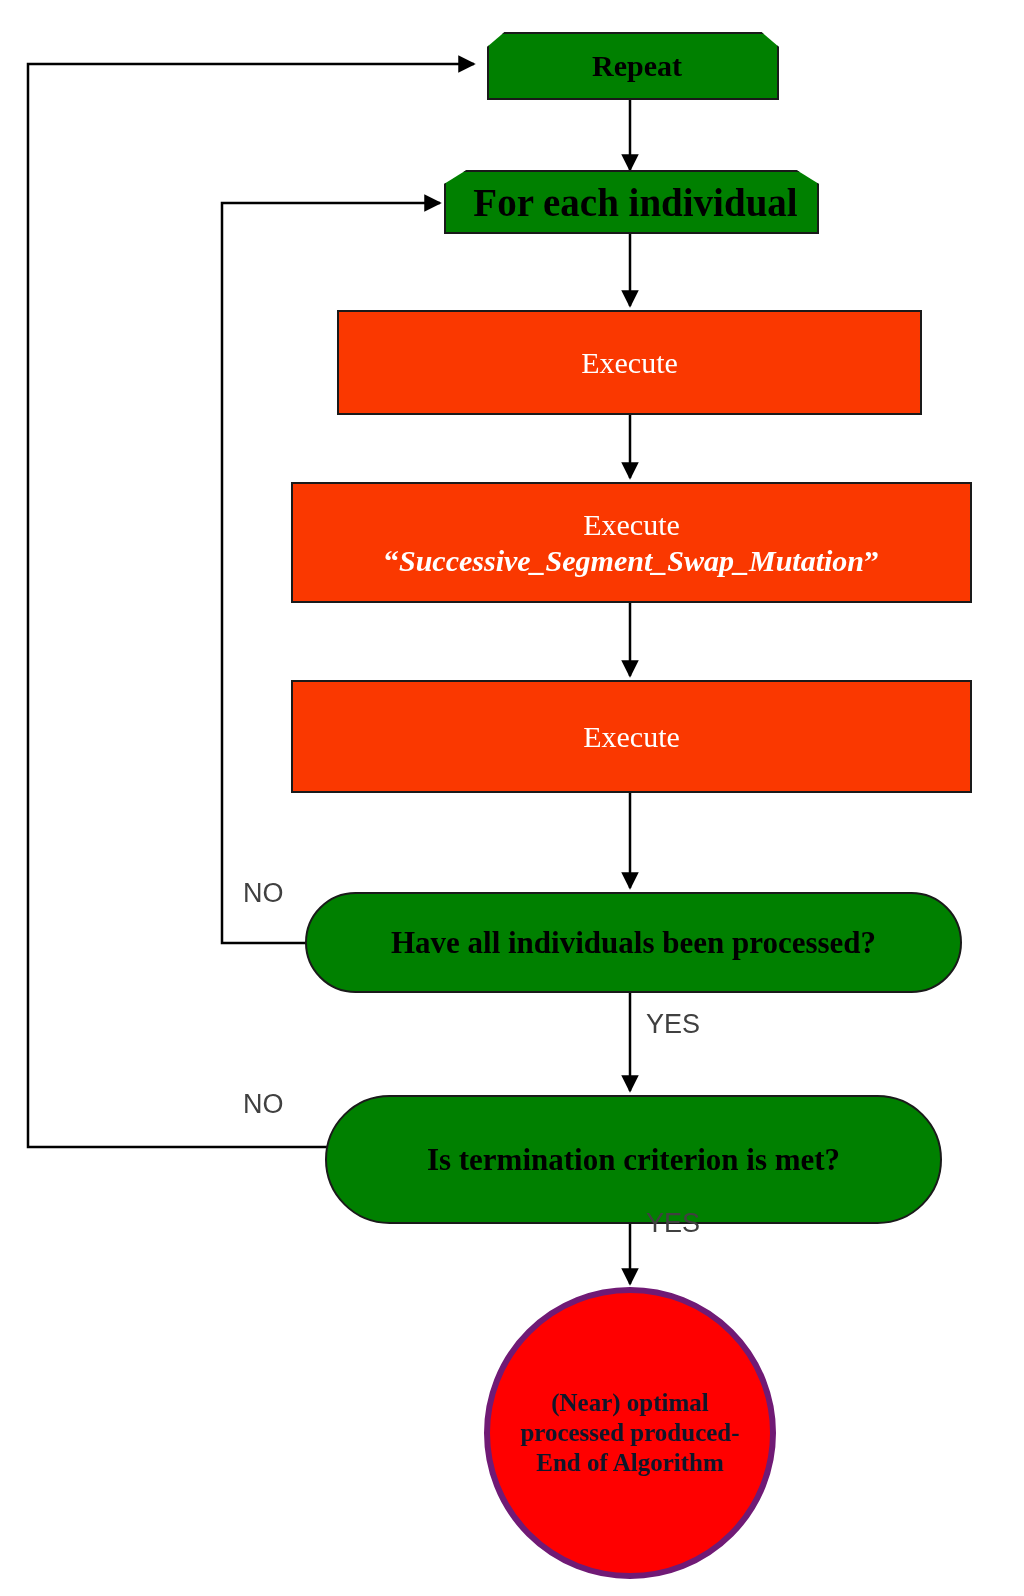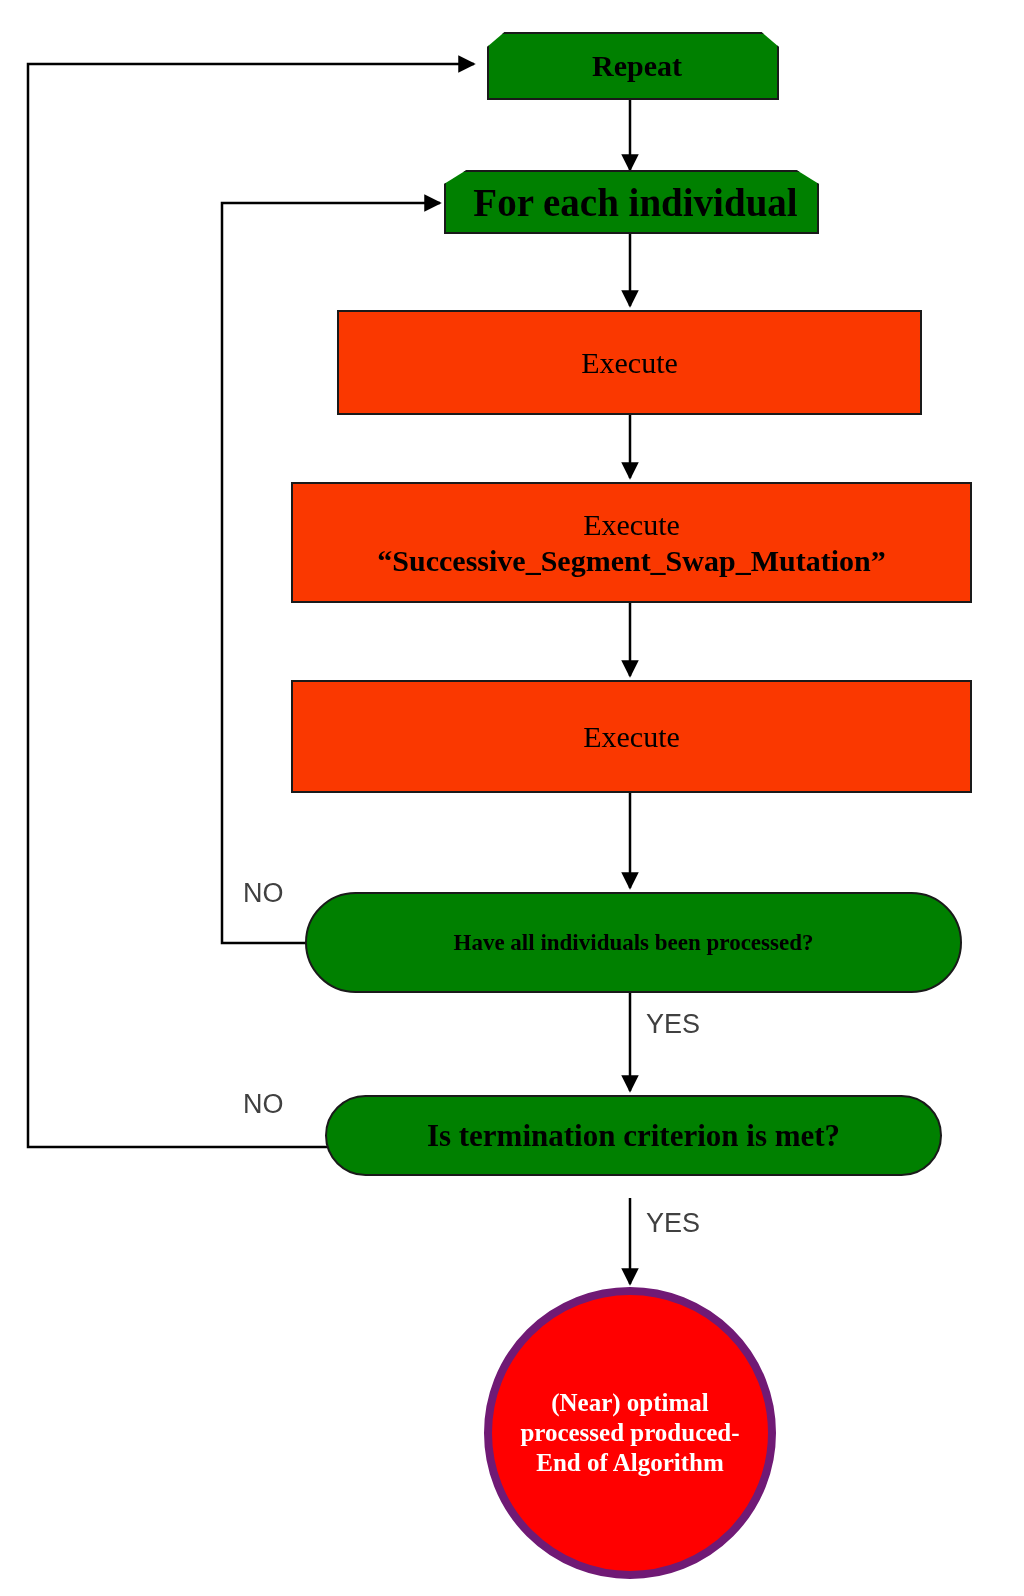--- a/index.html
+++ b/index.html
@@ -22,44 +22,44 @@
     color:#000000;
     font-weight:bold;
     clip-path:polygon(0 22%, 6% 0, 94% 0, 100% 22%, 100% 100%, 0 100%);
     padding-left:8px;
   }
 
   
   .procnode{
     background:#FA3800;
     border:2px solid #1a1a1a;
-    color:#000000;
+    color:#ffffff;
     flex-direction:column;
     line-height:1.18;
   }
   .proc-l1{font-weight:normal;}
   .proc-l2{font-weight:bold;}
-  .proc-l2.italic{}
+  .proc-l2.italic{font-style:italic;}
   .q{font-style:normal;font-weight:bold;}
 
   
   .decnode{
     background:#008000;
     border:2px solid #1a1a1a;
     color:#000000;
     font-weight:bold;
     border-radius:999px;
   }
 
   
   .circnode{
     background:#FF0000;
-    border:8px solid #701a75;
+    border:6px solid #701a75;
     border-radius:50%;
-    color:#ffffff;
+    color:#0f172a;
     font-weight:bold;
     flex-direction:column;
     line-height:1.2;
   }
 
   
   .edgelabel{
     position:absolute;
     font-family:"Liberation Sans", sans-serif;
     font-weight:normal;
@@ -114,25 +114,25 @@
     <div class="proc-l1">Execute</div>
     <div>
       <span class="q">“</span><span class="proc-l2 italic">Successive_Segment_Swap_Mutation</span><span class="q">”</span>
     </div>
   </div>
 
   <div class="node procnode" style="left:291px;top:680px;width:681px;height:113px;font-size:30px;">
     <div class="proc-l1">Execute</div>
   </div>
 
-  <div class="node decnode" style="left:305px;top:892px;width:657px;height:101px;font-size:23px;">
+  <div class="node decnode" style="left:305px;top:892px;width:657px;height:101px;font-size:31px;">
     <span>Have all individuals been processed?</span>
   </div>
 
-  <div class="node decnode" style="left:325px;top:1095px;width:617px;height:81px;font-size:31px;">
+  <div class="node decnode" style="left:325px;top:1095px;width:617px;height:129px;font-size:31px;">
     <span>Is termination criterion is met?</span>
   </div>
 
   <div class="node circnode" style="left:484px;top:1287px;width:292px;height:292px;font-size:25px;">
     <div>(Near) optimal</div>
     <div>processed produced-</div>
     <div>End of Algorithm</div>
   </div>
 
   <div class="edgelabel" style="left:243px;top:878px;font-size:27px;">NO</div>

